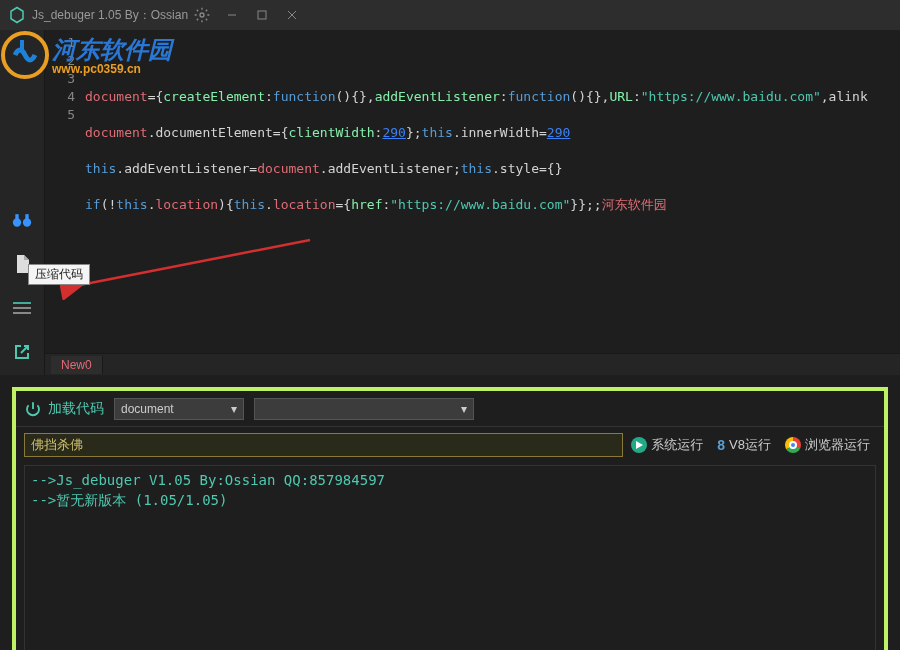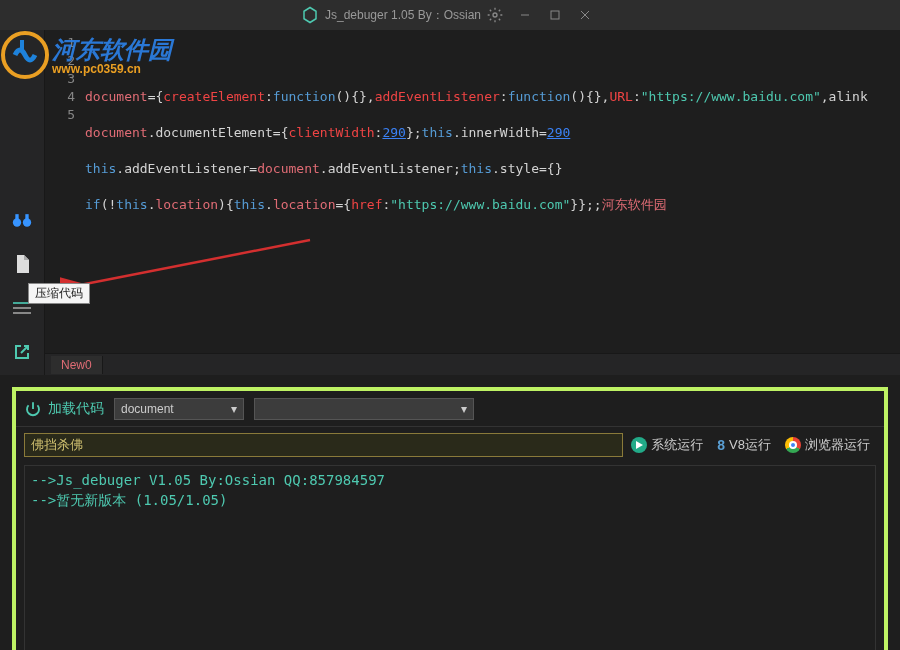--- a/index.html
+++ b/index.html
@@ -10,21 +10,21 @@
       color: #ccc;
       overflow: hidden;
       position: relative;
     }
     .titlebar {
       height: 30px;
       background: #2d2d2d;
       display: flex;
       align-items: center;
       padding: 0 8px;
-      justify-content: center;
+      justify-content: flex-start;
     }
     .title-left { display: flex; align-items: center; gap: 6px; }
     .title-icon { width: 18px; height: 18px; color: #4ec9b0; }
     .title-text { font-size: 12px; color: #999; }
     .title-right { display: flex; align-items: center; gap: 2px; }
     .win-btn {
       width: 28px; height: 24px;
       display: flex; align-items: center; justify-content: center;
       color: #888; cursor: pointer;
     }
@@ -48,21 +48,21 @@
       display: flex; align-items: center; justify-content: center;
       cursor: pointer;
     }
     .binoculars { color: #3794ff; }
     .file-icon { color: #ccc; }
     .list-icon { color: #888; position: relative; }
     .ext-icon { color: #4ec9b0; }
     .tooltip {
       position: absolute;
       left: 28px;
-      top: 283px;
+      top: 264px;
       background: #f5f5f5;
       color: #222;
       padding: 1px 6px;
       font-size: 12px;
       border: 1px solid #888;
       z-index: 20;
     }
     .editor-wrap { flex: 1; display: flex; flex-direction: column; }
     .editor {
       flex: 1;
@@ -76,21 +76,21 @@
     .gutter {
       width: 40px;
       text-align: right;
       padding-right: 10px;
       color: #858585;
       user-select: none;
     }
     .gutter div { height: 18px; line-height: 18px; }
     .code { flex: 1; white-space: pre; line-height: 18px; }
     .code div { height: 18px; }
-    .tok-prop { color: #ef4444; }
+    .tok-prop { color: #86efac; }
     .tok-num { color: #3b82f6; text-decoration: underline; }
     .tok-punc { color: #d4d4d4; }
     .tok-this { color: #569cd6; }
     .tok-kw { color: #569cd6; }
     .tok-red { color: #e06c75; }
     .tok-url { color: #4ec9b0; }
     .watermark {
       position: absolute;
       top: 30px; left: 0;
       color: #3b8fd4;

